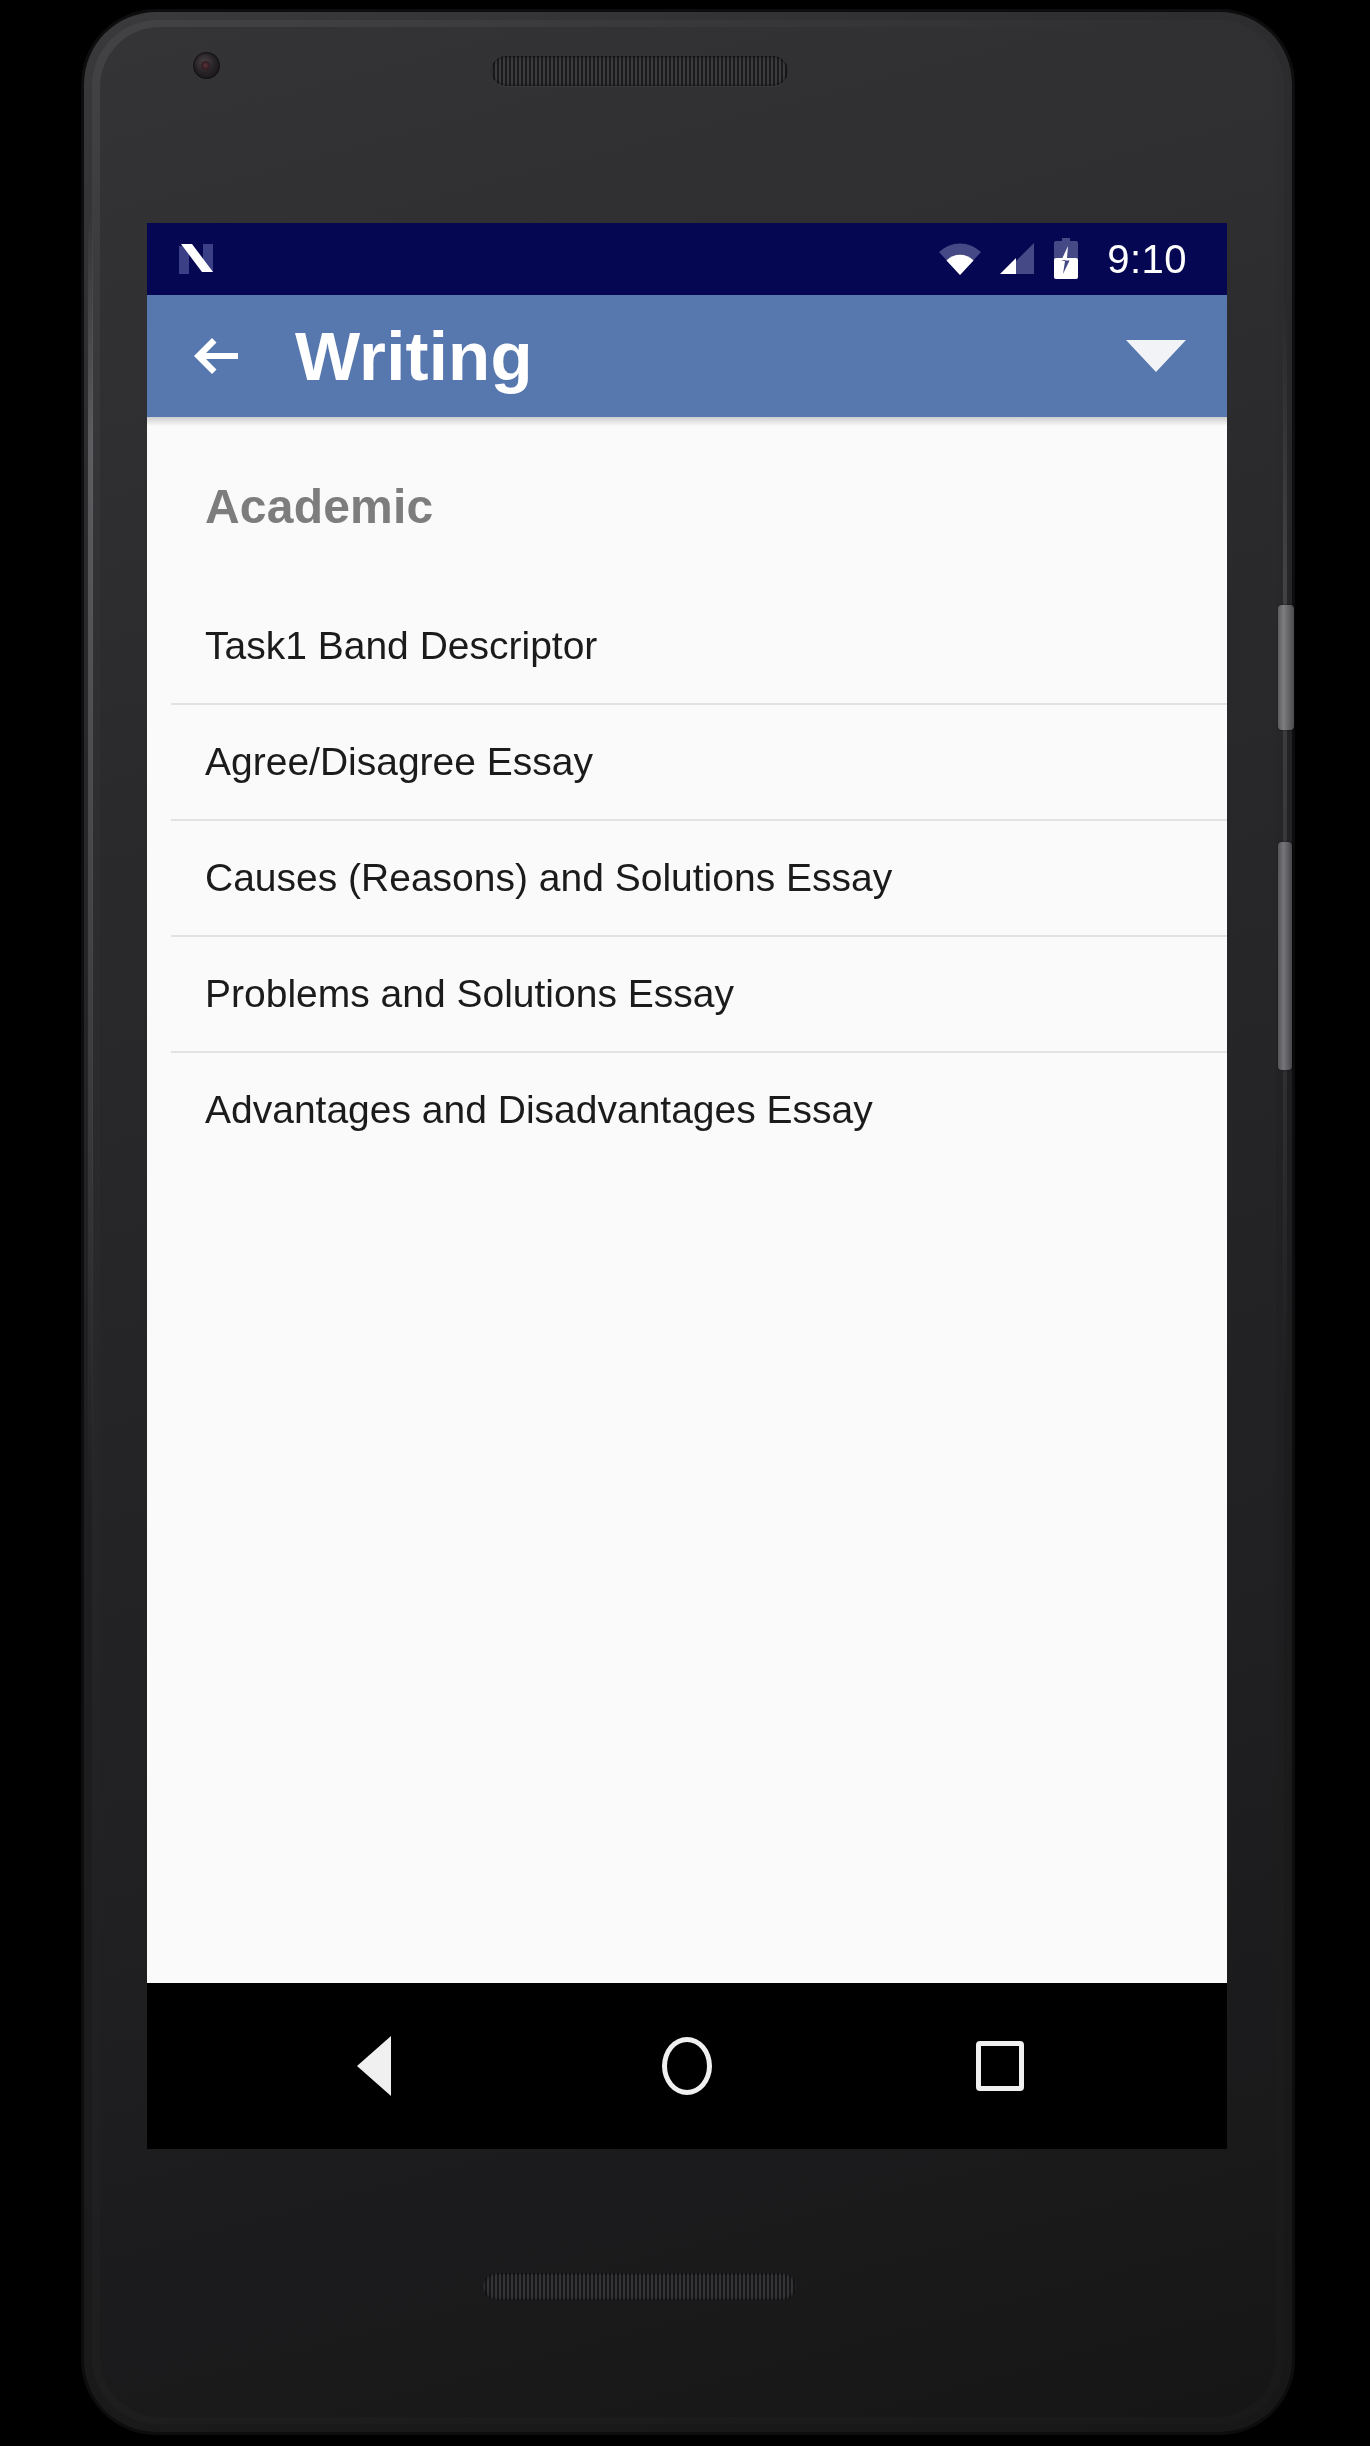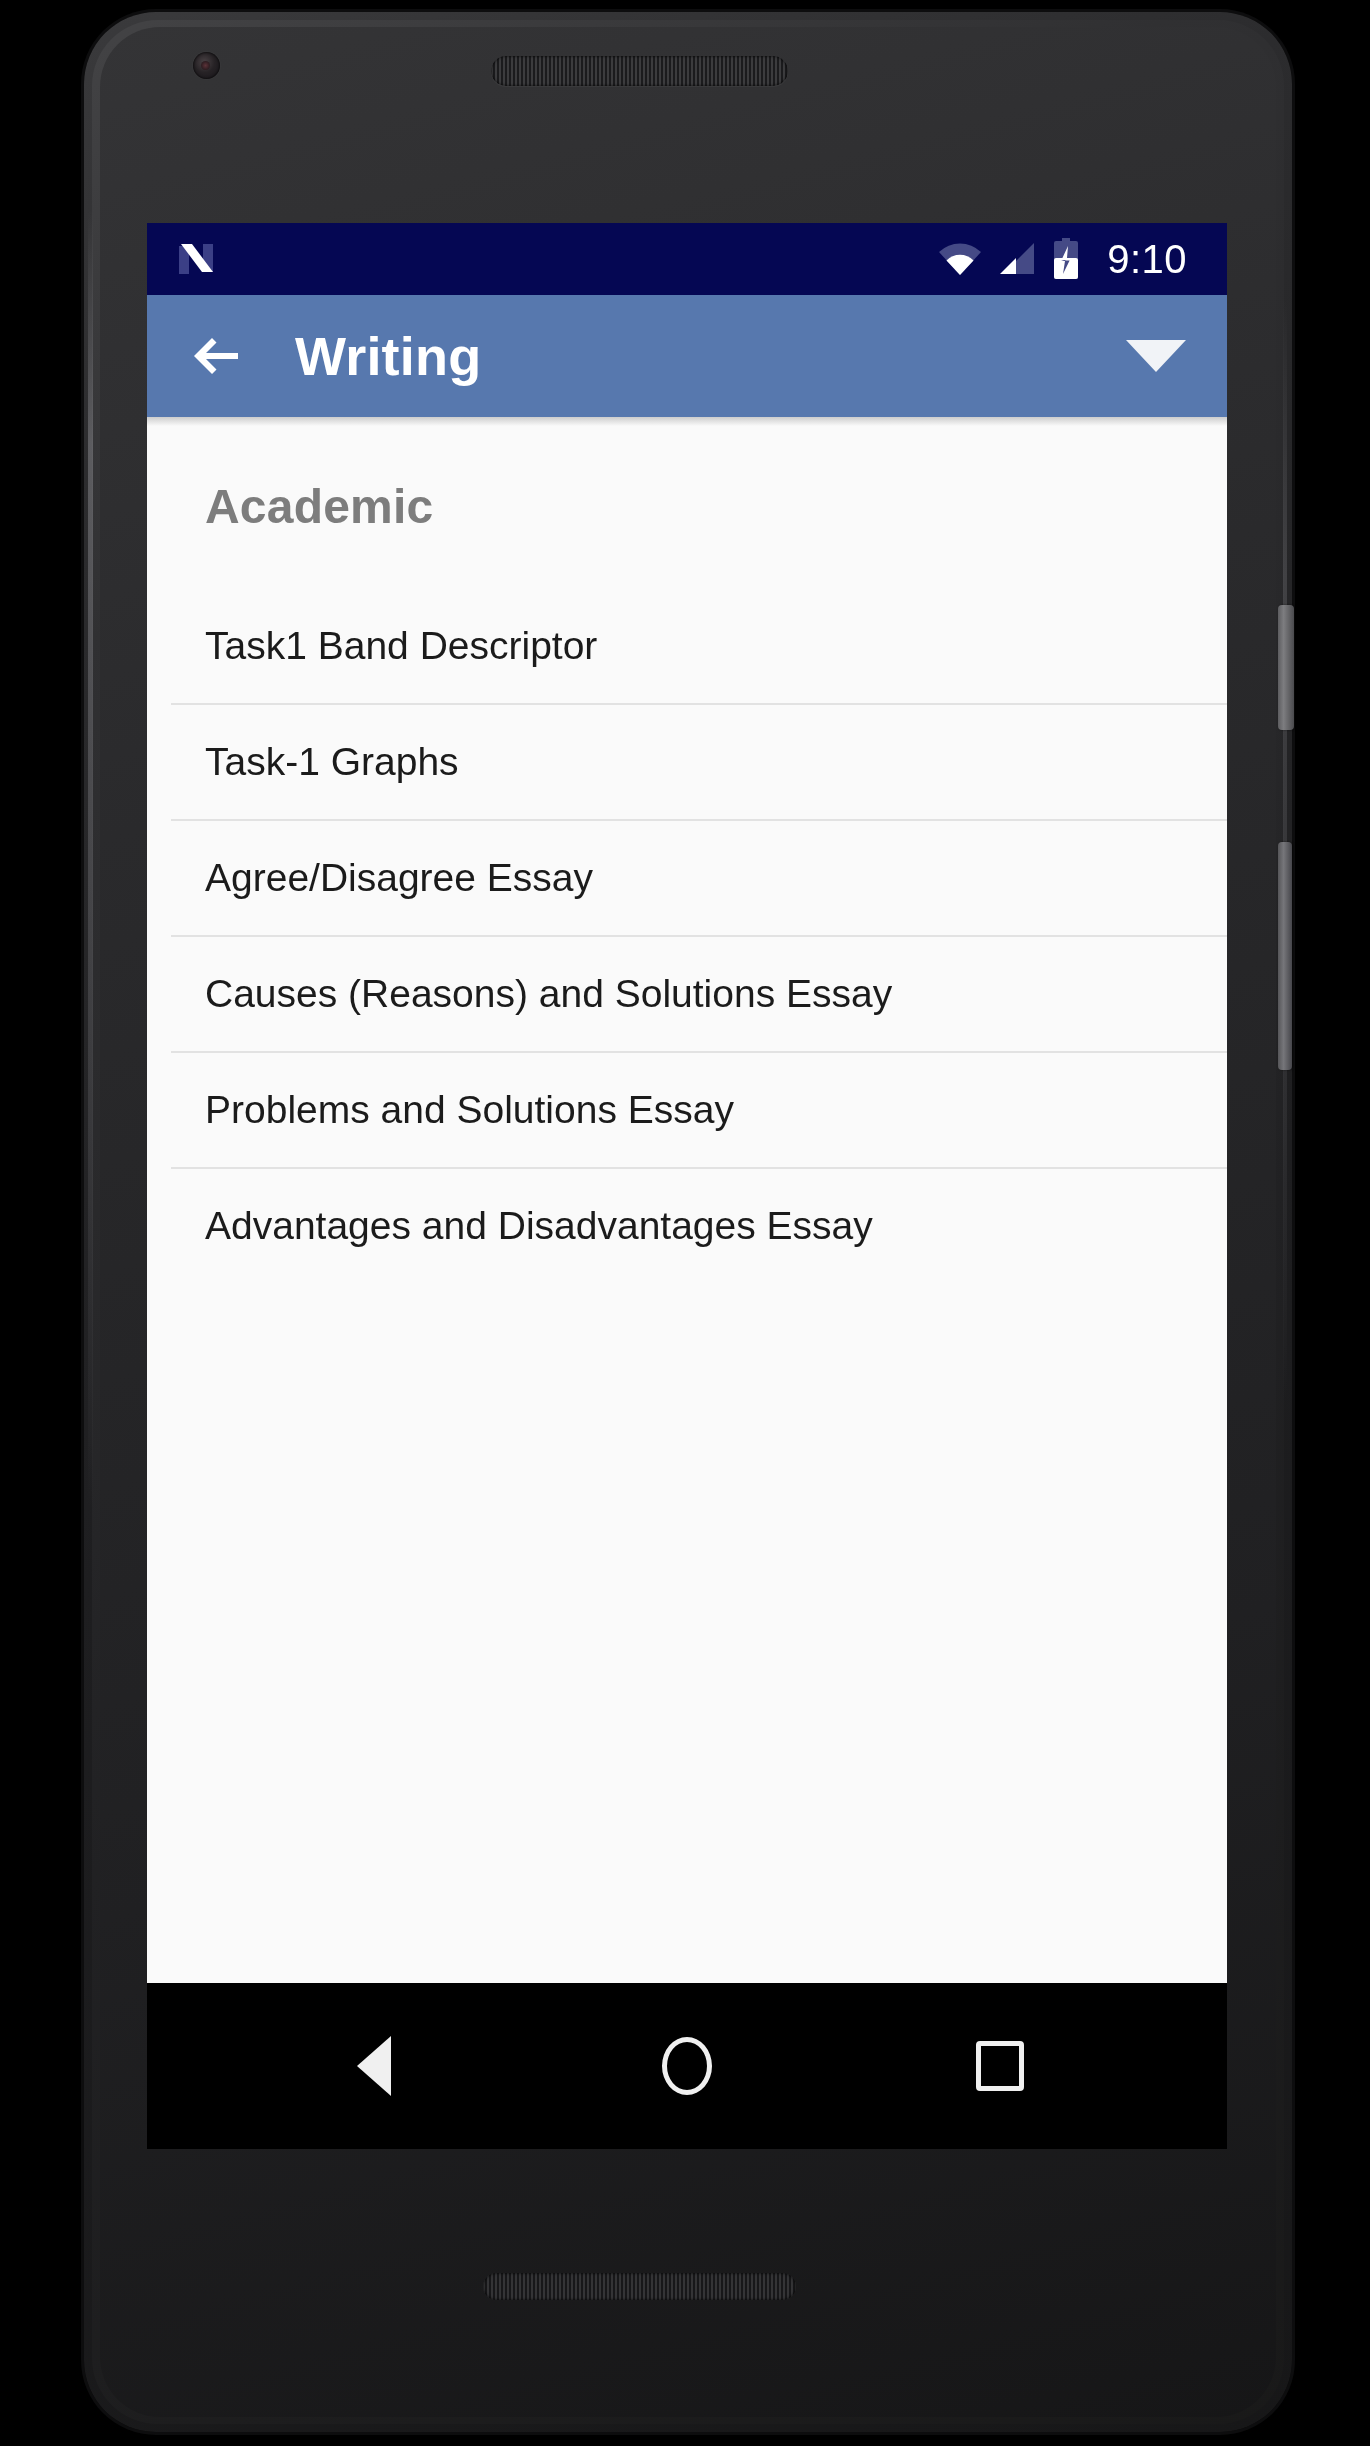--- a/index.html
+++ b/index.html
@@ -200,21 +200,21 @@
     width: 62px;
     height: 62px;
     display: flex;
     align-items: center;
     justify-content: center;
     flex: none;
   }
   .back-btn svg { width: 56px; height: 56px; display: block; }
   .app-title {
     color: #ffffff;
-    font-size: 54px;
+    font-size: 69px;
     font-weight: bold;
     margin-left: 48px;
     letter-spacing: 0.2px;
     line-height: 1;
     white-space: nowrap;
   }
   .app-bar-spacer { flex: 1; }
   .dropdown-btn {
     width: 62px;
     height: 62px;
@@ -361,21 +361,20 @@
       <div class="app-bar-spacer"></div>
       <div class="dropdown-btn">
         <div class="caret"></div>
       </div>
     </div>
 
     <div class="content">
       <div class="section-header">Academic</div>
       <div class="list">
         <div class="list-item">Task1 Band Descriptor</div>
-        <div class="list-item">Task-1 Graphs</div>
         <div class="list-item">Agree/Disagree Essay</div>
         <div class="list-item">Causes (Reasons) and Solutions Essay</div>
         <div class="list-item">Problems and Solutions Essay</div>
         <div class="list-item">Advantages and Disadvantages Essay</div>
       </div>
     </div>
 
     <div class="nav-bar">
       <div class="nav-btn">
         <div class="nav-back-tri"></div>

